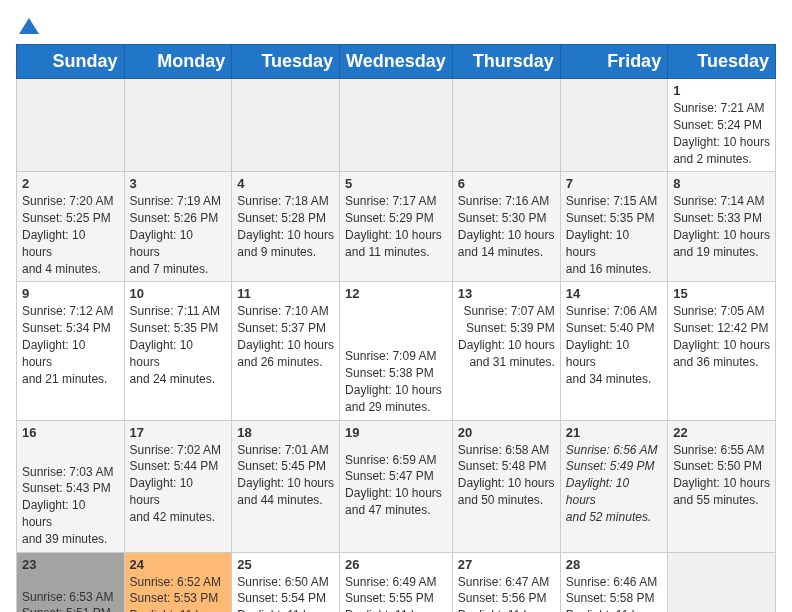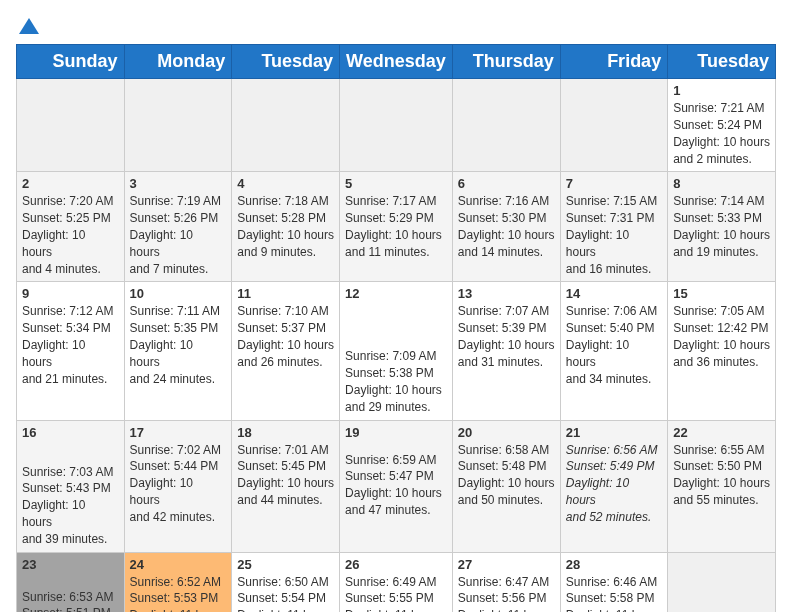--- a/index.html
+++ b/index.html
@@ -182,21 +182,21 @@
         <td style="background-color: rgb(244, 244, 244);">
           <span class="day-num">6</span>
           <div class="day-info" style="white-space: pre-line;">Sunrise: 7:16 AM
 Sunset: 5:30 PM
 Daylight: 10 hours
 and 14 minutes.</div>
         </td>
         <td style="background-color: rgb(244, 244, 244);">
           <span class="day-num">7</span>
           <div class="day-info" style="white-space: pre-line;">Sunrise: 7:15 AM
-Sunset: 7:31 PM
+Sunset: 5:35 PM
 Daylight: 10 hours
 and 16 minutes.</div>
         </td>
         <td style="background-color: rgb(244, 244, 244);">
           <span class="day-num">8</span>
           <div class="day-info" style="white-space: pre-line;">Sunrise: 7:14 AM
 Sunset: 5:33 PM
 Daylight: 10 hours
 and 19 minutes.</div>
         </td>
@@ -225,21 +225,21 @@
         </td>
         <td style="background-color: rgb(255, 255, 255);">
           <span class="day-num">12</span>
           <div class="day-info" style="white-space: pre-line; margin-top: 47px;">Sunrise: 7:09 AM
 Sunset: 5:38 PM
 Daylight: 10 hours
 and 29 minutes.</div>
         </td>
         <td style="background-color: rgb(255, 255, 255);">
           <span class="day-num">13</span>
-          <div class="day-info" style="white-space: pre-line;">Sunrise: 7:07 AM
+          <div class="day-info" style="white-space: pre-line; text-align: right;">Sunrise: 7:07 AM
 Sunset: 5:39 PM
 Daylight: 10 hours
 and 31 minutes.</div>
         </td>
         <td style="background-color: rgb(255, 255, 255);">
           <span class="day-num">14</span>
           <div class="day-info" style="white-space: pre-line;">Sunrise: 7:06 AM
 Sunset: 5:40 PM
 Daylight: 10 hours
 and 34 minutes.</div>

